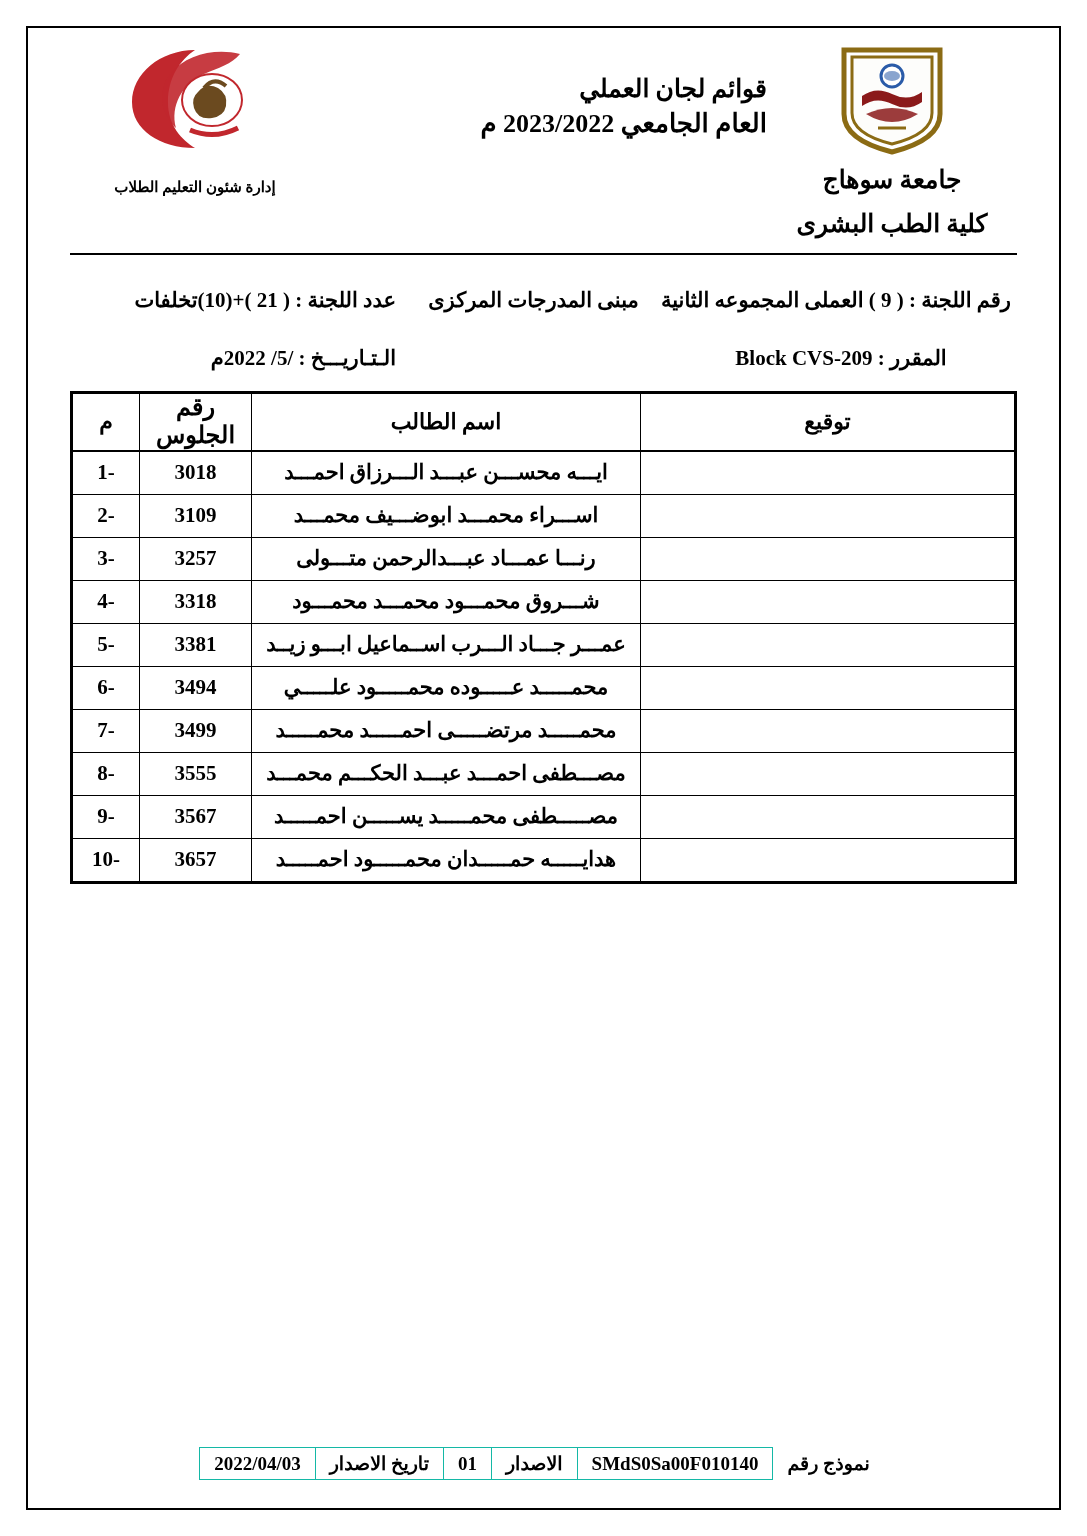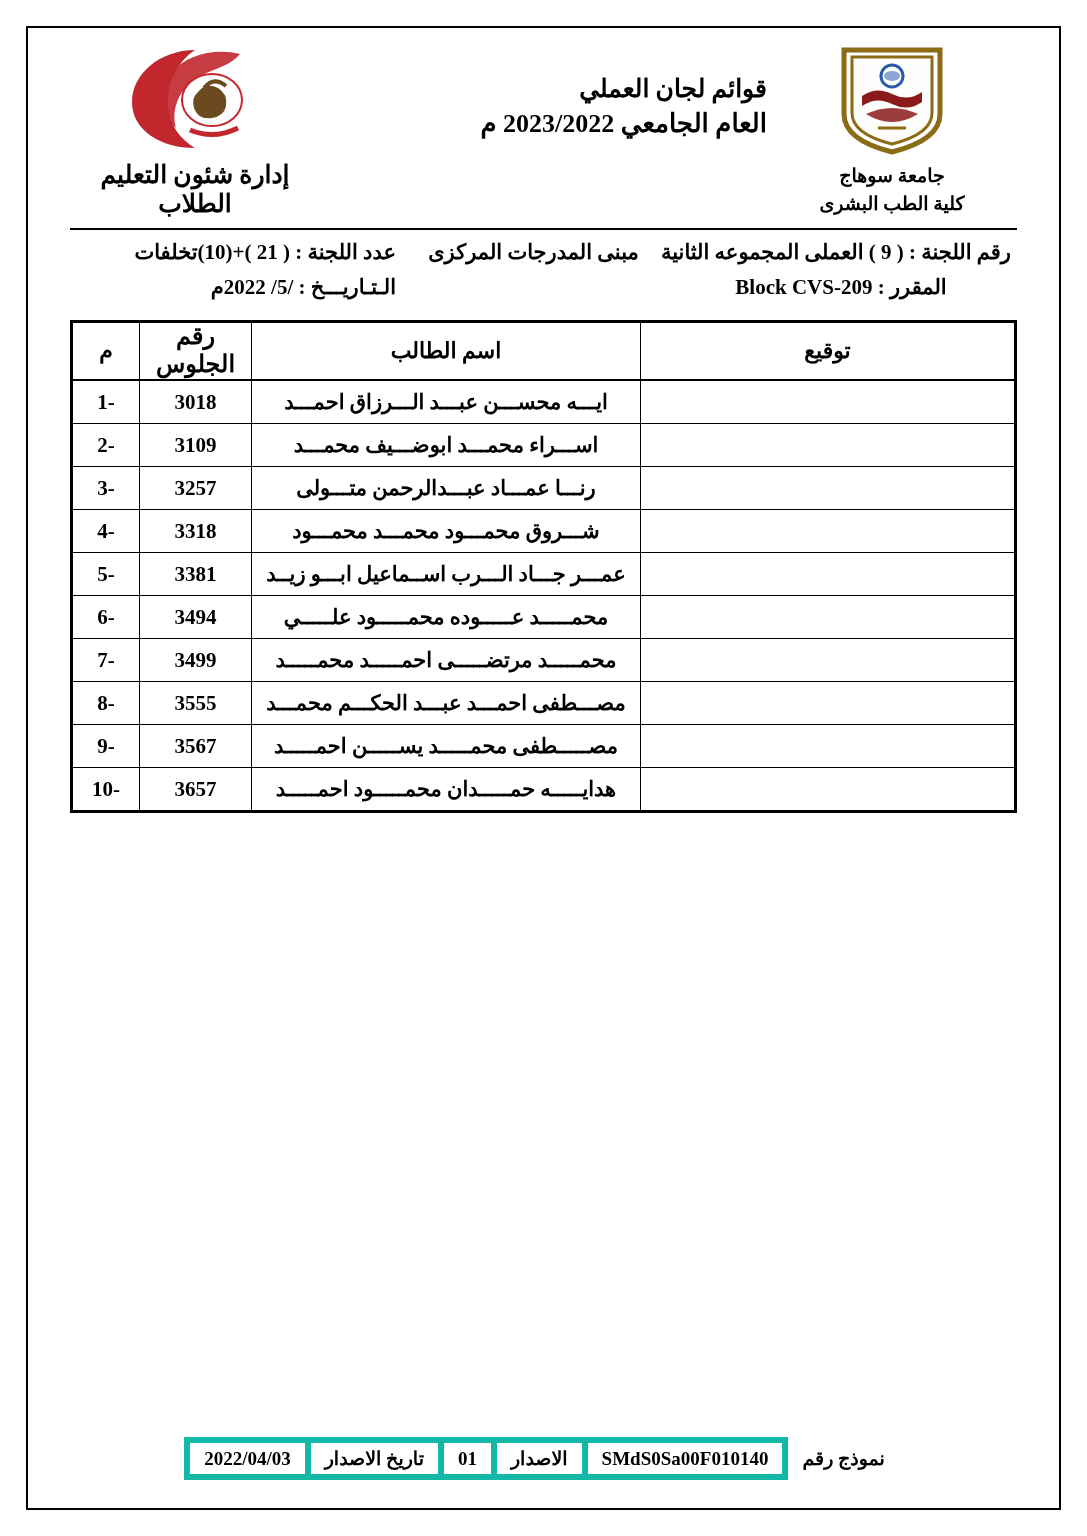--- a/index.html
+++ b/index.html
@@ -56,28 +56,28 @@
   .header-center .line {
     font-weight: bold;
     font-size: 25px;
     line-height: 1.35;
   }
   .header-center .line.big {
     font-size: 26px;
   }
   .uni-text {
     font-weight: bold;
-    font-size: 19px;
+    font-size: 25px;
     line-height: 1.45;
     margin-top: 6px;
   }
   .dept-text {
     font-weight: bold;
-    font-size: 25px;
-    margin-top: 6px;
+    font-size: 15px;
+    margin-top: 24px;
   }
 
   
   .logo-right {
     width: 120px;
     height: 112px;
     margin: 0 auto;
     position: relative;
   }
   .logo-left {
@@ -101,20 +101,21 @@
   }
   .info-row {
     display: flex;
     flex-direction: row;
     justify-content: space-between;
     align-items: baseline;
     margin-bottom: 10px;
   }
   .info-cell {
     white-space: nowrap;
+    margin-top: 23px;
   }
   .info-cell.right { width: 340px; text-align: center; }
   .info-cell.center { flex: 1; text-align: center; }
   .info-cell.left { width: 320px; text-align: right; }
   .ltr {
     direction: ltr;
     unicode-bidi: embed;
     display: inline-block;
   }
 
@@ -168,21 +169,21 @@
     bottom: 30px;
     left: 42px;
     right: 42px;
   }
   table.footer-table {
     border-collapse: collapse;
     margin: 0 auto;
     font-weight: bold;
   }
   table.footer-table td {
-    border: 6px solid #14b8a6;
+    border: 1px solid #14b8a6;
     padding: 4px 14px;
     font-size: 19px;
     text-align: center;
     white-space: nowrap;
   }
   table.footer-table td.noborder {
     border: none;
     padding-right: 18px;
   }
 </style>
@@ -201,21 +202,21 @@
             <path d="M12 6 H108 V70 Q108 96 60 108 Q12 96 12 70 Z" fill="#ffffff" stroke="#8b6b14" stroke-width="5"></path>
             <path d="M20 13 H100 V69 Q100 90 60 100 Q20 90 20 69 Z" fill="#fdfdfb" stroke="#8b6b14" stroke-width="3"></path>
             <circle cx="60" cy="32" r="11" fill="#ffffff" stroke="#2a5ba8" stroke-width="3"></circle>
             <path d="M52 32 a8 5 0 0 1 16 0 a8 5 0 0 1 -16 0" fill="#2a5ba8" opacity="0.55"></path>
             <path d="M30 52 q14 -10 30 -2 q16 8 30 -2 l0 10 q-14 10 -30 2 q-16 -8 -30 2 Z" fill="#8b1a1a"></path>
             <path d="M34 70 q26 -12 52 0 q-26 16 -52 0 Z" fill="#8b1a1a" opacity="0.85"></path>
             <path d="M46 84 h28" stroke="#8b6b14" stroke-width="3"></path>
           </svg>
         </div>
         <div class="uni-text">جامعة سوهاج</div>
-        <div class="uni-text" style="margin-top:0">كلية الطب البشرى</div>
+        <div class="uni-text" style="margin-top:8px">كلية الطب البشرى</div>
       </div>
 
       <div class="header-center">
         <div class="line">قوائم لجان العملي</div>
         <div class="line big">العام الجامعي 2023/2022 م</div>
       </div>
 
       <div class="header-side">
         <div class="logo-left">
           <svg viewBox="0 0 150 110" width="150" height="110" aria-hidden="true">

